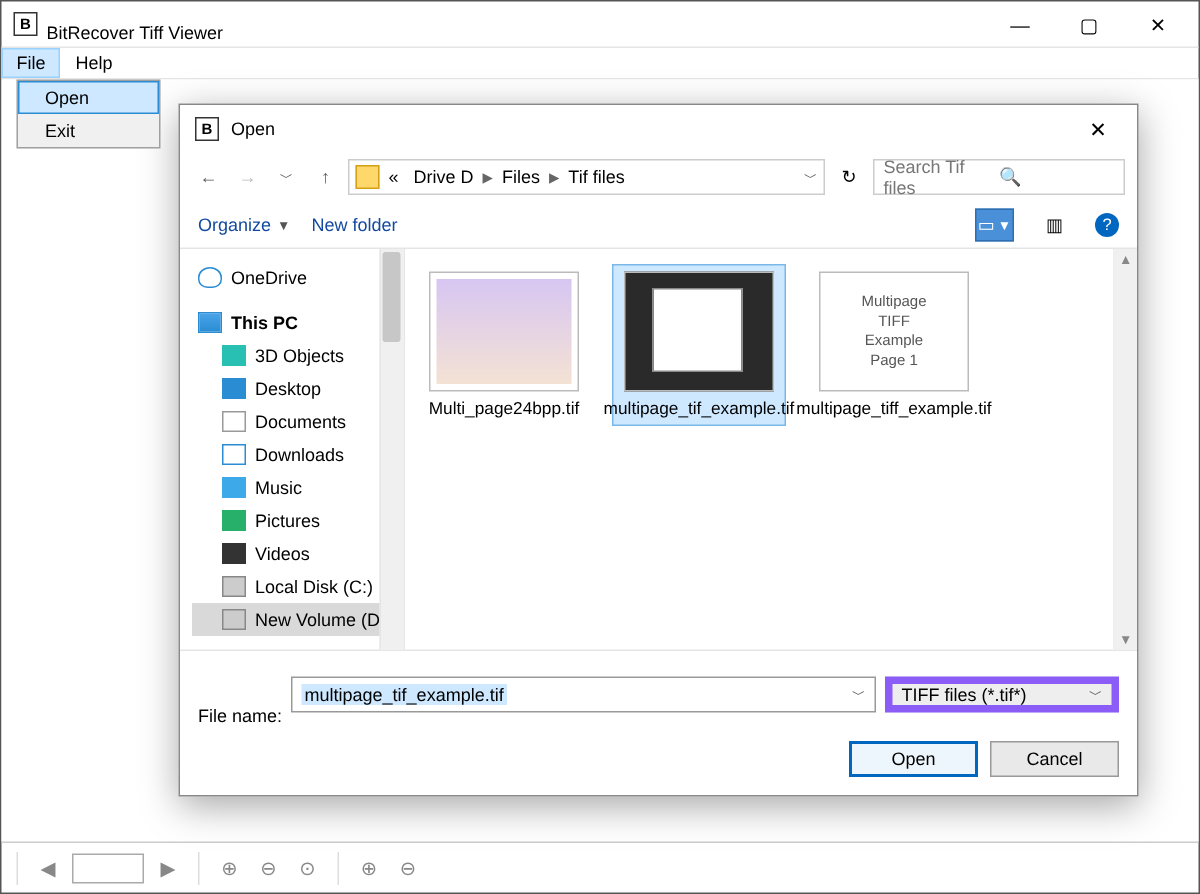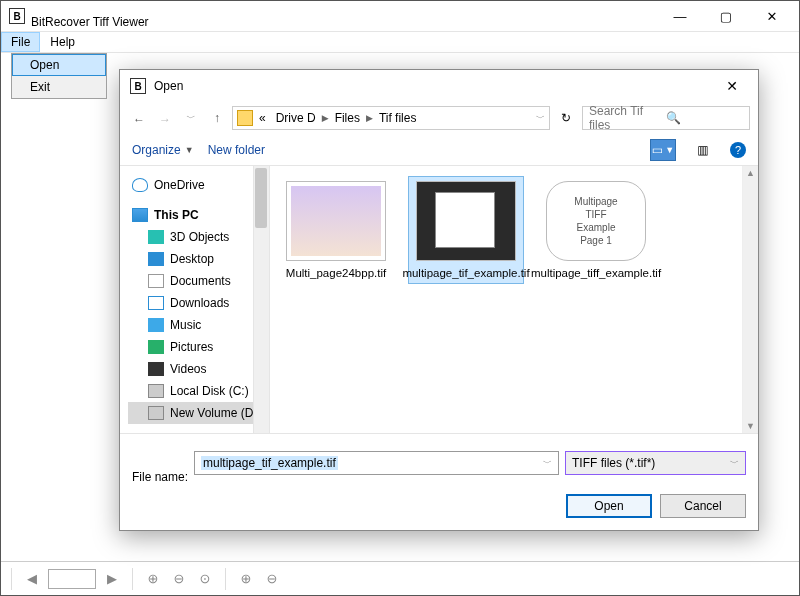--- a/index.html
+++ b/index.html
@@ -79,21 +79,21 @@
   .thumb.sample::before{ content:""; position:absolute; inset:4px; background:linear-gradient(#d7c6f2, #f4e2d4); }
   .thumb.text{ flex-direction:column; line-height:1.3; font-size:10px;}
   .fp-scroll{ position:absolute; right:0; top:0; bottom:0; width:16px; background:#f0f0f0; border-left:1px solid #eee;}
   .fp-scroll::before{content:"▲"; position:absolute; top:2px; left:3px; font-size:9px; color:#888;}
   .fp-scroll::after{content:"▼"; position:absolute; bottom:2px; left:3px; font-size:9px; color:#888;}
 
   .dlg-bottom{ border-top:1px solid #e5e5e5; padding:8px 12px 12px; font-size:12px;}
   .fn-row{ display:flex; align-items:center; gap:6px; margin-bottom:10px;}
   .fn-row label{ white-space:nowrap;margin-top:28px;}
   .fn-input{ flex:1; height:24px; border:1px solid #999; padding:0 6px; display:flex; align-items:center; justify-content:space-between;}
-  .filter-sel{ width:181px; height:24px; border:1px solid #8b5cf6; padding:0 6px; display:flex; align-items:center; justify-content:space-between; background:#eee;}
+  .filter-sel{ width:156px; height:24px; border:5px solid #8b5cf6; padding:0 6px; display:flex; align-items:center; justify-content:space-between; background:#eee;}
   .btn-row{ display:flex; justify-content:flex-end; gap:8px;}
   .dlg-btn{ width:86px; height:24px; border:1px solid #999; background:#e9e9e9; display:flex; align-items:center; justify-content:center;}
   .dlg-btn.primary{ border:2px solid #0067c0; background:#eef6fd;}
   .chev{ font-size:9px; color:#555;}
 </style>
 </head>
 <body>
 
 <div class="main-window">
   <div class="title-bar">
@@ -240,21 +240,21 @@
         <div class="thumb sample"></div>
         <div>Multi_page24bpp.tif</div>
       </div>
       <div class="file-card sel">
         <div class="thumb dark">
           <div class="sheet" style="left:18px;top:10px;width:60px;height:56px;"></div>
         </div>
         <div>multipage_tif_example.tif</div>
       </div>
       <div class="file-card">
-        <div class="thumb text" style="white-space:pre-line;border-radius:22px;">Multipage
+        <div class="thumb text" style="white-space:pre-line;">Multipage
 TIFF
 Example
 Page 1</div>
         <div>multipage_tiff_example.tif</div>
       </div>
       <div class="fp-scroll"></div>
     </div>
   </div>
 
   <div class="dlg-bottom">

